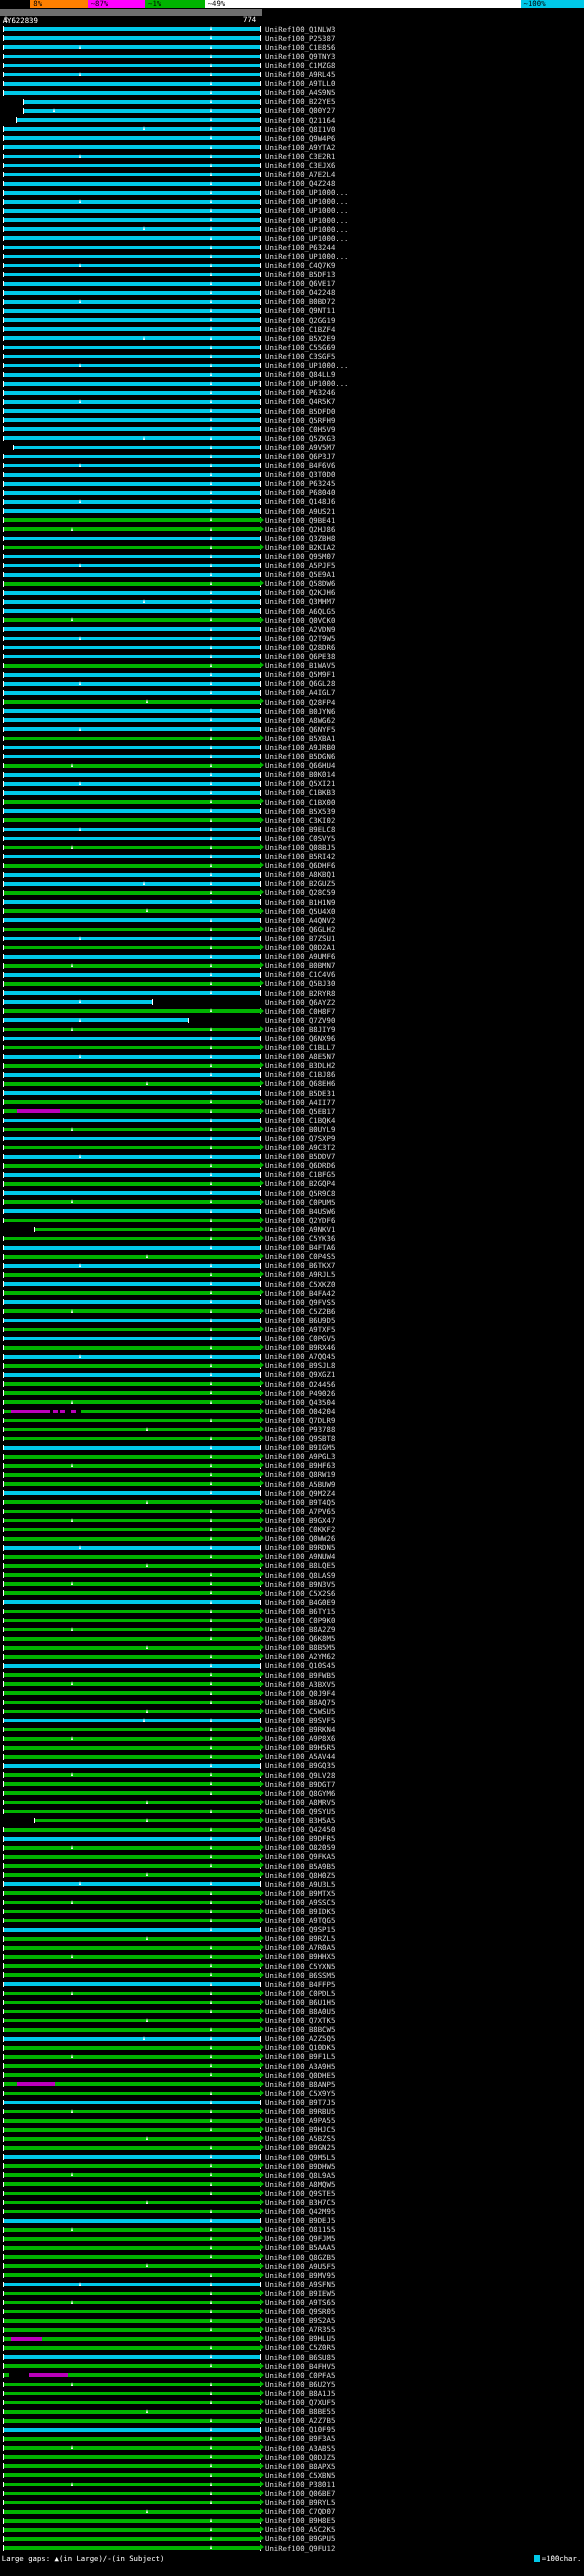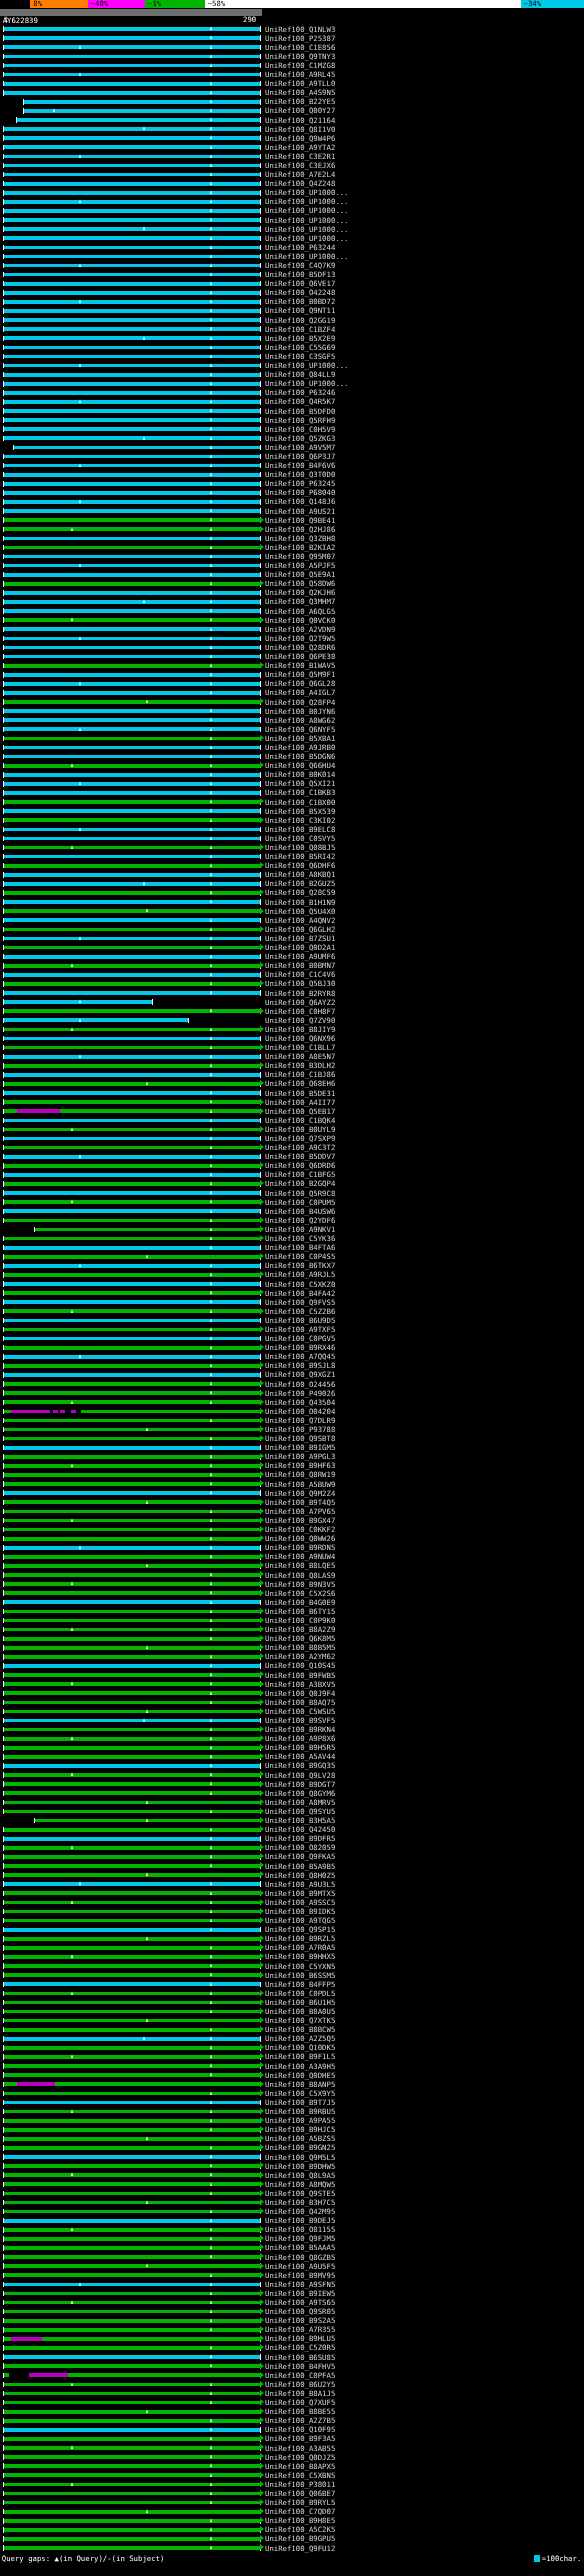--- a/index.html
+++ b/index.html
@@ -40,38 +40,38 @@
   #footer .swatch{display:inline-block;width:6.4px;height:6.4px;vertical-align:middle;margin-right:1.8px;background:#00c8e8;}
 </style>
 </head>
 <body>
 
 <div id="scale">
     <div class="keyseg" style="left: 0%; width: 5.2%; background: rgb(0, 0, 0);"></div>
     <div class="keyseg" style="left: 5.2%; width: 9.8%; background: rgb(255, 128, 0);"></div>
     <span class="keylabel" style="left: 5.7%;">8%</span>
     <div class="keyseg" style="left: 15%; width: 9.8%; background: rgb(255, 0, 255);"></div>
-    <span class="keylabel" style="left: 15.5%;">~40%</span>
+    <span class="keylabel" style="left: 15.5%;">~87%</span>
     <div class="keyseg" style="left: 24.8%; width: 10.2%; background: rgb(0, 180, 0);"></div>
     <span class="keylabel" style="left: 25.3%;">~1%</span>
     <div class="keyseg" style="left: 35%; width: 54%; background: rgb(255, 255, 255);"></div>
-    <span class="keylabel" style="left: 35.5%;">~58%</span>
+    <span class="keylabel" style="left: 35.5%;">~49%</span>
     <div class="keyseg" style="left: 89%; width: 11%; background: rgb(0, 200, 232);"></div>
-    <span class="keylabel" style="left: 89.5%;">~34%</span>
+    <span class="keylabel" style="left: 89.5%;">~100%</span>
   </div>
 
 <div id="qrow">
   <div id="qbar">
     <span>AY622839</span>
   </div>
 </div>
 
 <div id="ruler">
   <span class="r-start">1</span>
-  <span class="r-end">290</span>
+  <span class="r-end">774</span>
 </div>
 
 <div id="rows">
     <div class="hit-row">
       <div class="bar-area">
         <div class="seg" style="left: 0%; width: 100%; background: rgb(0, 200, 232);"></div>
         <div class="tick" style="left: calc(0% - 0.9px);"></div>
         <div class="tick" style="left: calc(100% - 0.9px);"></div>
         <div class="gap-mark" style="left: calc(81% - 1.8px);"></div>
       </div>
@@ -2789,18 +2789,18 @@
         <div class="tick" style="left: calc(0% - 0.9px);"></div>
         <div class="tick" style="left: calc(100% - 0.9px);"></div>
         <div class="gap-mark" style="left: calc(81% - 1.8px);"></div>
         <div class="arrowhead" style="left: calc(100% - 0.9px); border-left-color: rgb(0, 180, 0);"></div>
       </div>
       <div class="row-label">UniRef100_Q9FU12</div>
     </div>
   </div>
 
 <div id="footer">
-  <span class="gaps">Query gaps: ▲(in Query)/-(in Subject)</span>
+  <span class="gaps">Large gaps: ▲(in Large)/-(in Subject)</span>
   <span class="unit">
     <span class="swatch" style="background: rgb(0, 200, 232);"></span><span>=100char.</span>
   </span>
 </div>
 
 
 </body></html>

